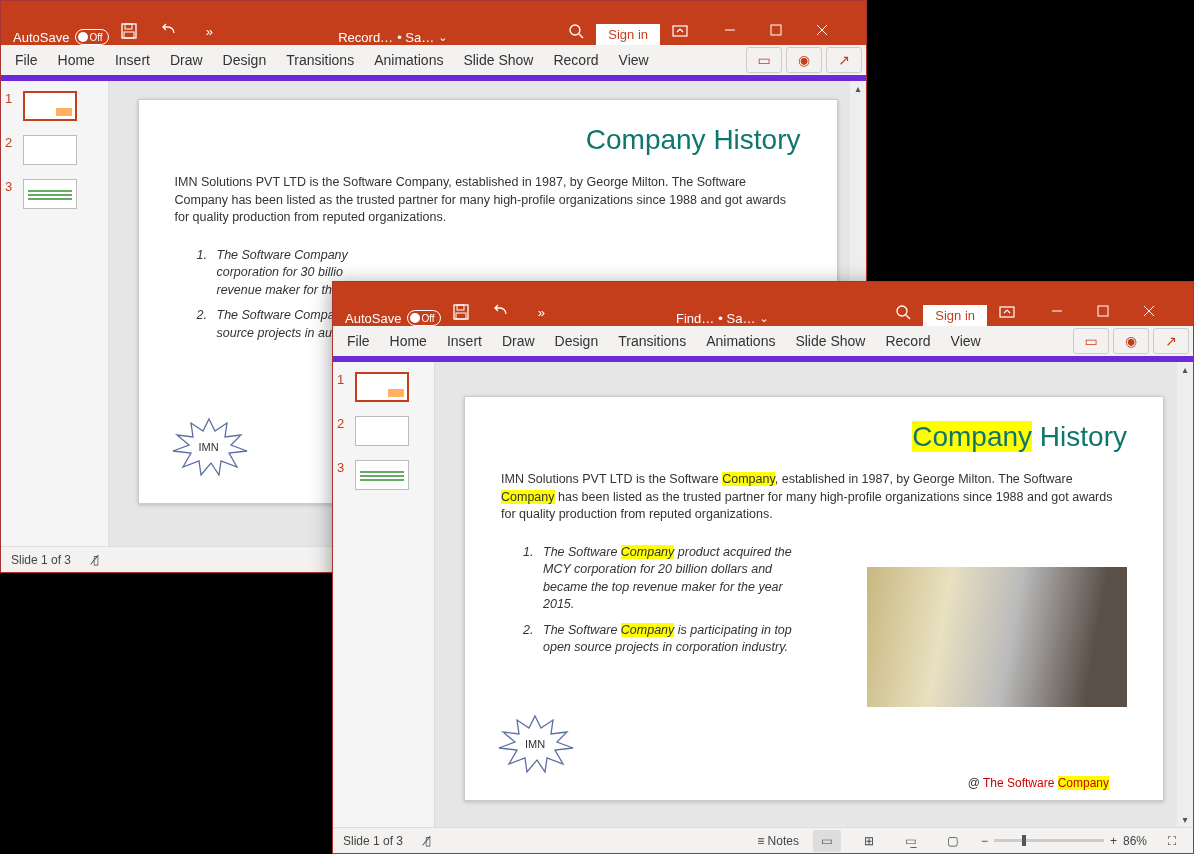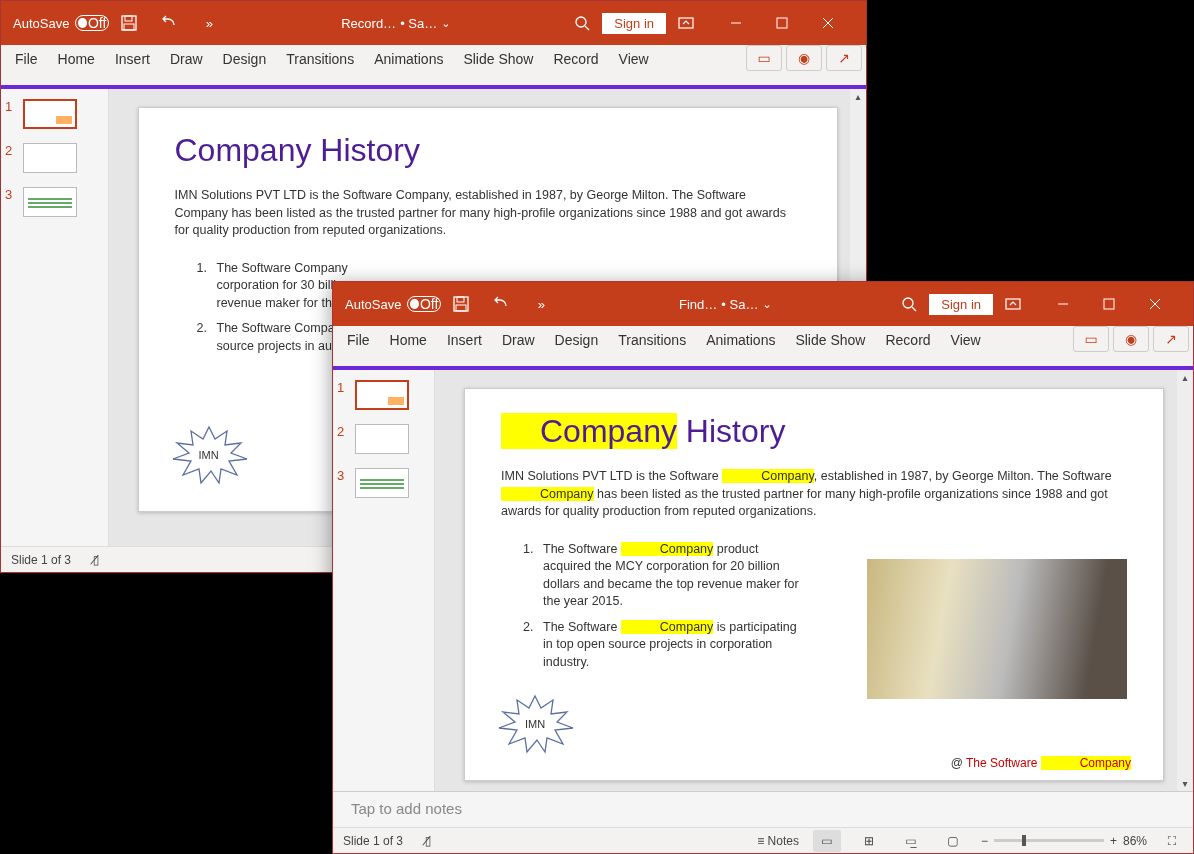--- a/index.html
+++ b/index.html
@@ -1,58 +1,58 @@
 <!DOCTYPE html>
 <html><head>
 <meta charset="utf-8">
 <style>
   * { box-sizing: border-box; margin: 0; padding: 0; }
   body { font-family: "Segoe UI", sans-serif; background: #000; width: 1194px; height: 854px; position: relative; overflow: hidden; }
   .ppwin { position: absolute; background: #e6e6e6; border: 1px solid #a33; box-shadow: 0 4px 20px rgba(0,0,0,0.4); display: flex; flex-direction: column; }
   .win1 { left: 0; top: 0; width: 867px; height: 573px; }
   .win2 { left: 332px; top: 281px; width: 862px; height: 573px; }
-  .titlebar { background: #c43e1c; height: 44px; display: flex; align-items: center; color: #fff; font-size: 13px; padding: 0 16px 0 12px; }
+  .titlebar { background: #c43e1c; height: 44px; display: flex; align-items: flex-end; color: #fff; font-size: 13px; padding: 0 22px 0 12px; }
   .autosave { display: flex; align-items: center; gap: 6px; }
-  .switch { width: 34px; height: 16px; border: 1px solid #fff; border-radius: 8px; display: inline-flex; align-items: center; padding: 0 2px; justify-content: flex-start; font-size: 14px; gap: 1px;}
+  .switch { width: 34px; height: 16px; border: 1px solid #fff; border-radius: 8px; display: inline-flex; align-items: center; padding: 0 2px; justify-content: flex-start; font-size: 10px; gap: 1px;}
   .switch .dot { width: 10px; height: 10px; background: #fff; border-radius: 50%; }
   .tbicon { width: 28px; height: 28px; display: inline-flex; align-items: center; justify-content: center; margin: 0 6px; cursor: pointer; }
   .tbicon svg { stroke: #fff; fill: none; }
   .title-center { flex: 1; display: flex; align-items: center; justify-content: center; gap: 4px; }
   .signin { background: #fff; color: #c43e1c; padding: 3px 12px; font-size: 13px; }
   .winbtns { display: flex; gap: 2px; margin-left: 8px;}
   .winbtn { width: 44px; height: 30px; display: flex; align-items: center; justify-content: center; }
   .winbtn svg { stroke: #fff; fill: none; }
-  .ribbon { background: #f3f2f1; height: 44px; display: flex; font-size: 14px; color: #333; border-bottom: 4px solid #6d28d9; padding: 0 4px;}
+  .ribbon { background: #f3f2f1; height: 36px; display: flex; align-items: center; font-size: 14px; color: #333; border-bottom: 6px solid #6d28d9; padding: 0 4px;}
   .ribbon .tab { padding: 6px 10px; cursor: pointer; }
   .ribbon .spacer { flex: 1; }
   .ribbon .ricon { width: 36px; height: 26px; border: 1px solid #ccc; display: inline-flex; align-items: center; justify-content: center; margin-left: 4px; font-size: 14px; cursor: pointer; border-radius: 3px; }
   .body { flex: 1; display: flex; overflow: hidden; background: #e6e6e6; }
   .thumbs { width: 108px; background: #f5f5f5; border-right: 1px solid #ddd; padding: 10px 4px; font-size: 12px; color: #c43e1c; }
   .win2 .thumbs { width: 102px; }
   .thumbrow { display: flex; align-items: flex-start; gap: 4px; margin-bottom: 14px; }
   .thumbrow .num { width: 14px; color: #c43e1c; font-size: 13px; }
   .thumb { width: 54px; height: 30px; background: #fff; border: 1px solid #bbb; position: relative; }
   .thumb.sel { border: 2px solid #c43e1c; }
   .thumb .dot { position: absolute; bottom: 3px; right: 3px; width: 16px; height: 8px; background: #ffb060; }
   .thumb .greenbar { position: absolute; left: 4px; right: 4px; top: 10px; height: 10px; background: repeating-linear-gradient(#6a6 0 2px, #fff 2px 4px); }
   .slidearea { flex: 1; display: flex; justify-content: center; align-items: flex-start; padding: 18px 20px 10px 20px; overflow: auto; background: #e6e6e6; position: relative; }
   .sbar { position: absolute; right:0; top:0; bottom:0; width:16px; background:#eee; display:flex; flex-direction:column; align-items:center; }
   .sbar .arr { font-size:10px; color:#555; padding:2px 0; }
   .slide { background: #fff; width: 700px; height: 405px; border: 1px solid #ccc; box-shadow: 0 1px 4px rgba(0,0,0,0.2); padding: 24px 36px; position: relative; font-size: 12.5px; color: #333; }
   .win2 .slide { width: 700px; height: 405px; }
-  .slide h1 { font-weight: 300; font-size: 32px; text-align: left; margin-bottom: 18px; color: #4c1d95; }
+  .slide h1 { font-weight: 300; font-size: 28px; text-align: right; margin-bottom: 18px; color: #0f766e; }
   .slide .para { font-size: 12.5px; line-height: 1.4; margin-bottom: 20px; }
   .slide ol { padding-left: 36px; max-width: 320px; font-size: 12.5px; line-height: 1.4;}
-  .slide ol li { margin-bottom: 8px; padding-left: 6px;}
-  .hl { background: #ffff00; padding-left: 39px; }
+  .slide ol li { margin-bottom: 8px; padding-left: 6px; font-style: italic;}
+  .hl { background: #ffff00; }
   .photo2 { position: absolute; right: 36px; top: 170px; width: 260px; height: 140px; background: linear-gradient(100deg,#c8b880 0%, #e8e0c0 30%, #bbb 55%, #5a5048 85%); }
   .burst { position: absolute; bottom: 26px; left: 30px; width: 80px; height: 60px; display:flex; align-items:center; justify-content:center; font-size:11px; }
   .burst svg { position:absolute; left:0; top:0; }
   .burst span { position:relative; }
-  .copyright { position:absolute; bottom:10px; right:32px; font-size:12px; color:#c00; }
+  .copyright { position:absolute; bottom:10px; right:54px; font-size:12px; color:#c00; }
   .notesbar { height:36px; background:#f5f5f5; border-top:1px solid #ccc; padding: 8px 18px; color:#888; font-size:15px;}
   .statusbar { height:26px; background:#f3f2f1; border-top:1px solid #ddd; display:flex; align-items:center; font-size:12px; color:#444; padding:0 10px; gap:14px;}
   .statusbar .spacer { flex:1; }
   .sicon { width:22px; height:18px; display:inline-flex; align-items:center; justify-content:center; }
   .zoom { display:flex; align-items:center; gap:6px; font-size:12px;}
   .zslider { width:110px; height:3px; background:#ccc; position:relative;}
   .zslider .thumb { position:absolute; left:28px; top:-4px; width:4px; height:11px; background:#555; border:none;}
   .win2 .statusbar .viewbtn { width:28px; height:22px; display:flex; align-items:center; justify-content:center; border-radius:2px;}
   .viewbtn.active { background:#ddd; }
 </style>
@@ -296,23 +296,20 @@
           <span style="color:#333">@ </span><span>The Software </span><span class="hl">Company</span>
         </div>
       </div>
       <div class="sbar">
           <span class="arr">▴</span>
           <span style="flex:1"></span>
           <span class="arr">▾</span>
         </div>
     </div>
   </div>
-  <div class="notesbar">
-    <span>Tap to add notes</span>
-  </div>
   <div class="statusbar">
     <span>Slide 1 of 3</span>
     <span class="sicon">▯̸</span>
     <span class="spacer"></span>
     <span>≡ <span>Notes</span></span>
     <span class="viewbtn active">▭</span>
     <span class="viewbtn">⊞</span>
     <span class="viewbtn">▭̲</span>
     <span class="viewbtn">▢</span>
     <span class="zoom">

